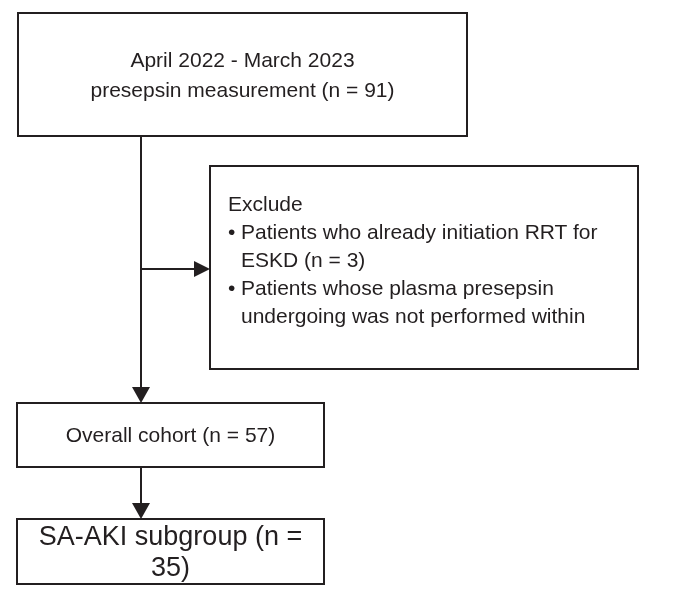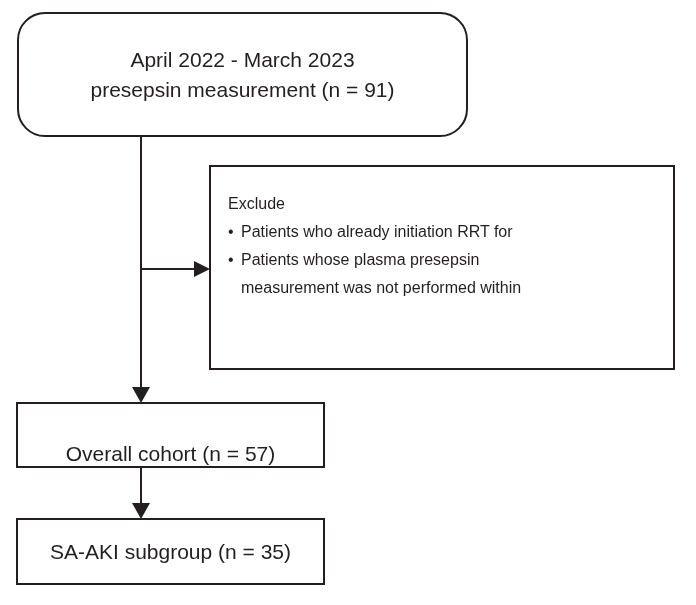--- a/index.html
+++ b/index.html
@@ -27,39 +27,37 @@
     flex-direction: column;
     align-items: center;
     justify-content: center;
     text-align: center;
   }
   #enrollment-box {
     left: 17px; top: 12px;
     width: 451px; height: 125px;
     font-size: 21px;
     line-height: 30px;
-    border-radius: 28px;
   }
   #exclude-box {
     left: 209px; top: 165px;
-    width: 466px; height: 205px;
-    font-size: 16px;
+    width: 430px; height: 205px;
+    font-size: 21px;
     line-height: 28px;
     padding: 23px 10px 0 17px;
   }
   #overall-cohort-box {
     left: 16px; top: 402px;
     width: 309px; height: 66px;
     font-size: 21px;
-    justify-content: flex-end;
   }
   #subgroup-box {
     left: 16px; top: 518px;
     width: 309px; height: 67px;
-    font-size: 21px;
+    font-size: 27px;
   }
   .vline { display: block; white-space: nowrap; }
   .bullet-item {
     display: flex;
     flex-direction: row;
     align-items: flex-start;
   }
   .bullet-glyph {
     width: 13px;
     flex: 0 0 13px;
@@ -80,28 +78,29 @@
     <span class="vline">presepsin measurement (n = 91)</span>
   </div>
 
   <div id="exclude-box" class="box">
     <div>Exclude</div>
 
     <div class="bullet-item">
       <span class="bullet-glyph">•</span>
       <span>
         <span class="vline">Patients who already initiation RRT for</span>
+        <span class="vline">ESKD (n = 3)</span>
       </span>
     </div>
 
     <div class="bullet-item">
       <span class="bullet-glyph">•</span>
       <span>
         <span class="vline">Patients whose plasma presepsin</span>
-        <span class="vline">measurement was not performed within</span>
+        <span class="vline">undergoing was not performed within</span>
       </span>
     </div>
   </div>
 
   <div id="overall-cohort-box" class="box center-text">
     <span>Overall cohort (n = 57)</span>
   </div>
 
   <div id="subgroup-box" class="box center-text">
     <span>SA-AKI subgroup (n = 35)</span>

